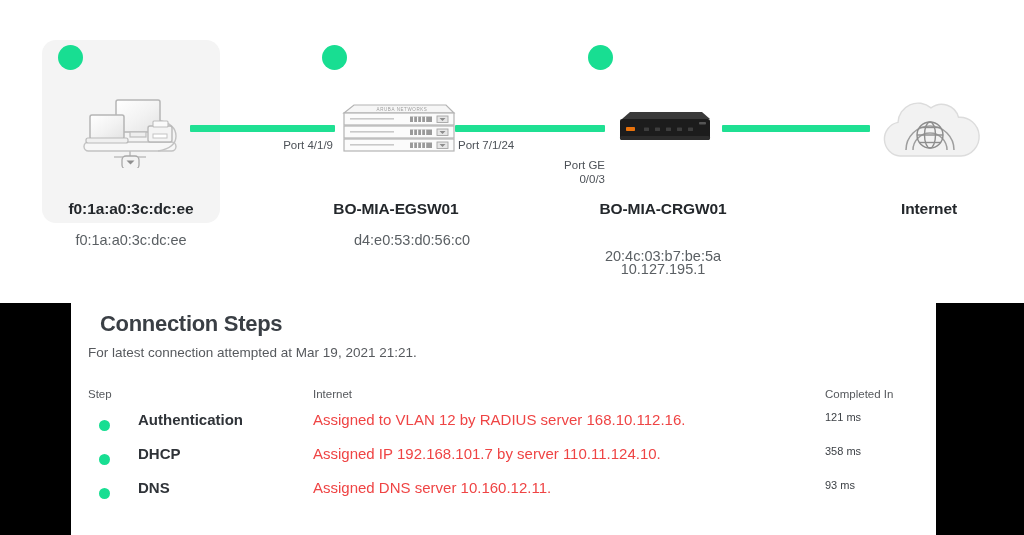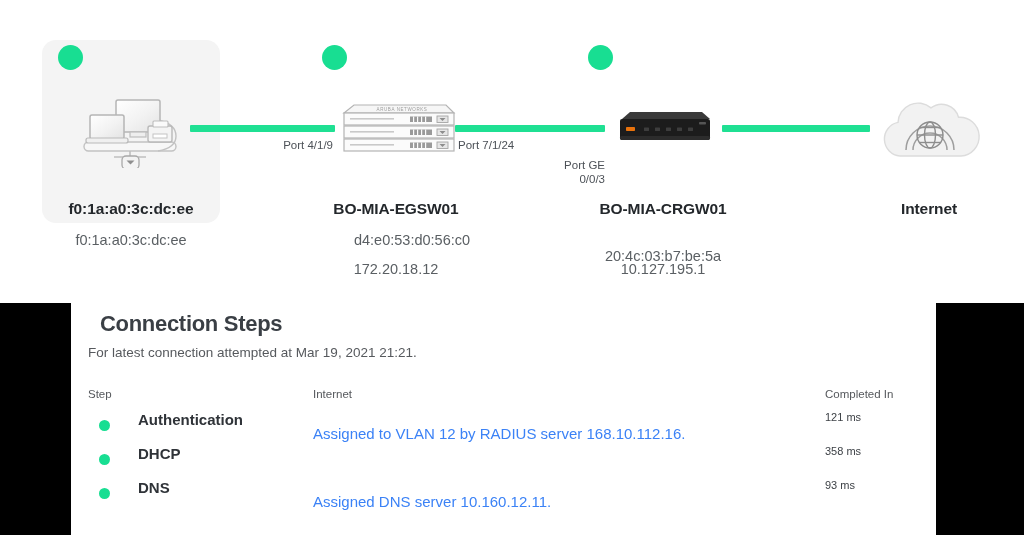--- a/index.html
+++ b/index.html
@@ -144,23 +144,23 @@
     position: absolute;
     left: 50px;
     top: 2px;
     font-size: 15px;
     font-weight: bold;
     color: #2f3338;
   }
   .step-details {
     position: absolute;
     left: 225px;
-    top: 16px;
+    top: 2px;
     font-size: 15px;
-    color: #3b82f6;
+    color: #ef4444;
   }
   .step-time {
     position: absolute;
     left: 737px;
     top: 2px;
     font-size: 11px;
     color: #3d4146;
   }
 </style>
 </head>
@@ -295,21 +295,20 @@
   <div class="port-label right-align" style="left:255px; top:138px; width:78px;">Port 4/1/9</div>
   <div class="port-label" style="left:458px; top:138px; width:90px;">Port 7/1/24</div>
   <div class="port-label right-align" style="left:540px; top:138px; width:65px;margin-top:20px;">Port GE
 0/0/3</div>
 
   <div class="node-title" style="left:11px; top:200px;">f0:1a:a0:3c:dc:ee</div>
   <div class="node-sub" style="left:11px; top:232px;">f0:1a:a0:3c:dc:ee</div>
 
   <div class="node-title" style="left:276px; top:200px;">BO-MIA-EGSW01</div>
   <div class="node-sub" style="left:292px; top:232px;">d4:e0:53:d0:56:c0</div>
-  <div class="node-sub" style="left:276px; top:261px;">172.20.18.12</div>
 
   <div class="node-title" style="left:543px; top:200px;">BO-MIA-CRGW01</div>
   <div class="node-sub" style="left:543px; top:248px;">20:4c:03:b7:be:5a</div>
   <div class="node-sub" style="left:543px; top:261px;">10.127.195.1</div>
 
   <div class="node-title" style="left:809px; top:200px;">Internet</div>
 </div>
 
 <div id="panel">
 
@@ -323,20 +322,21 @@
   <div class="step-row" style="top:106px;">
     <span class="step-dot" style="background:#18de92;"></span>
     <span class="step-name">Authentication</span>
     <span class="step-details">Assigned to VLAN 12 by RADIUS server 168.10.112.16.</span>
     <span class="step-time">121 ms</span>
   </div>
 
   <div class="step-row" style="top:140px;">
     <span class="step-dot" style="background:#18de92;"></span>
     <span class="step-name">DHCP</span>
+    <span class="step-details">Assigned IP 192.168.101.7 by server 110.11.124.10.</span>
     <span class="step-time">358 ms</span>
   </div>
 
   <div class="step-row" style="top:174px;">
     <span class="step-dot" style="background:#18de92;"></span>
     <span class="step-name">DNS</span>
     <span class="step-details">Assigned DNS server 10.160.12.11.</span>
     <span class="step-time">93 ms</span>
   </div>
 </div>

